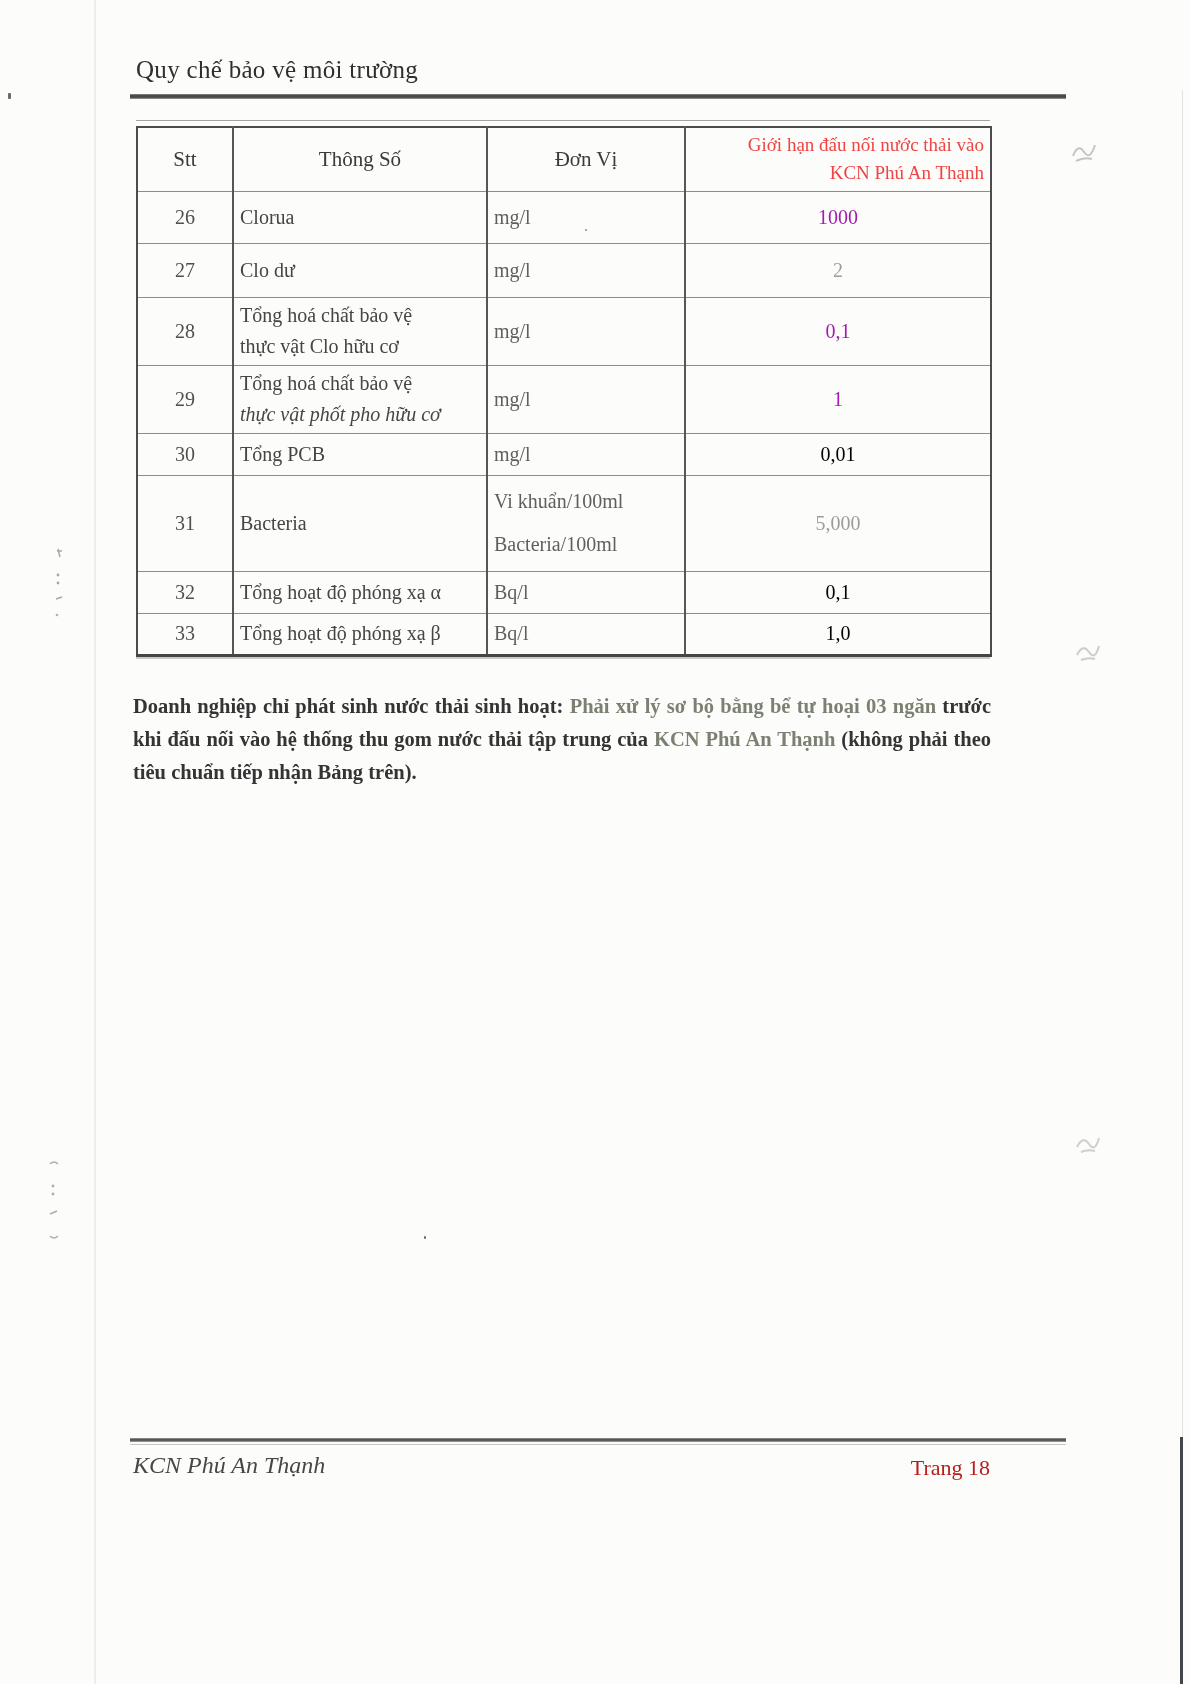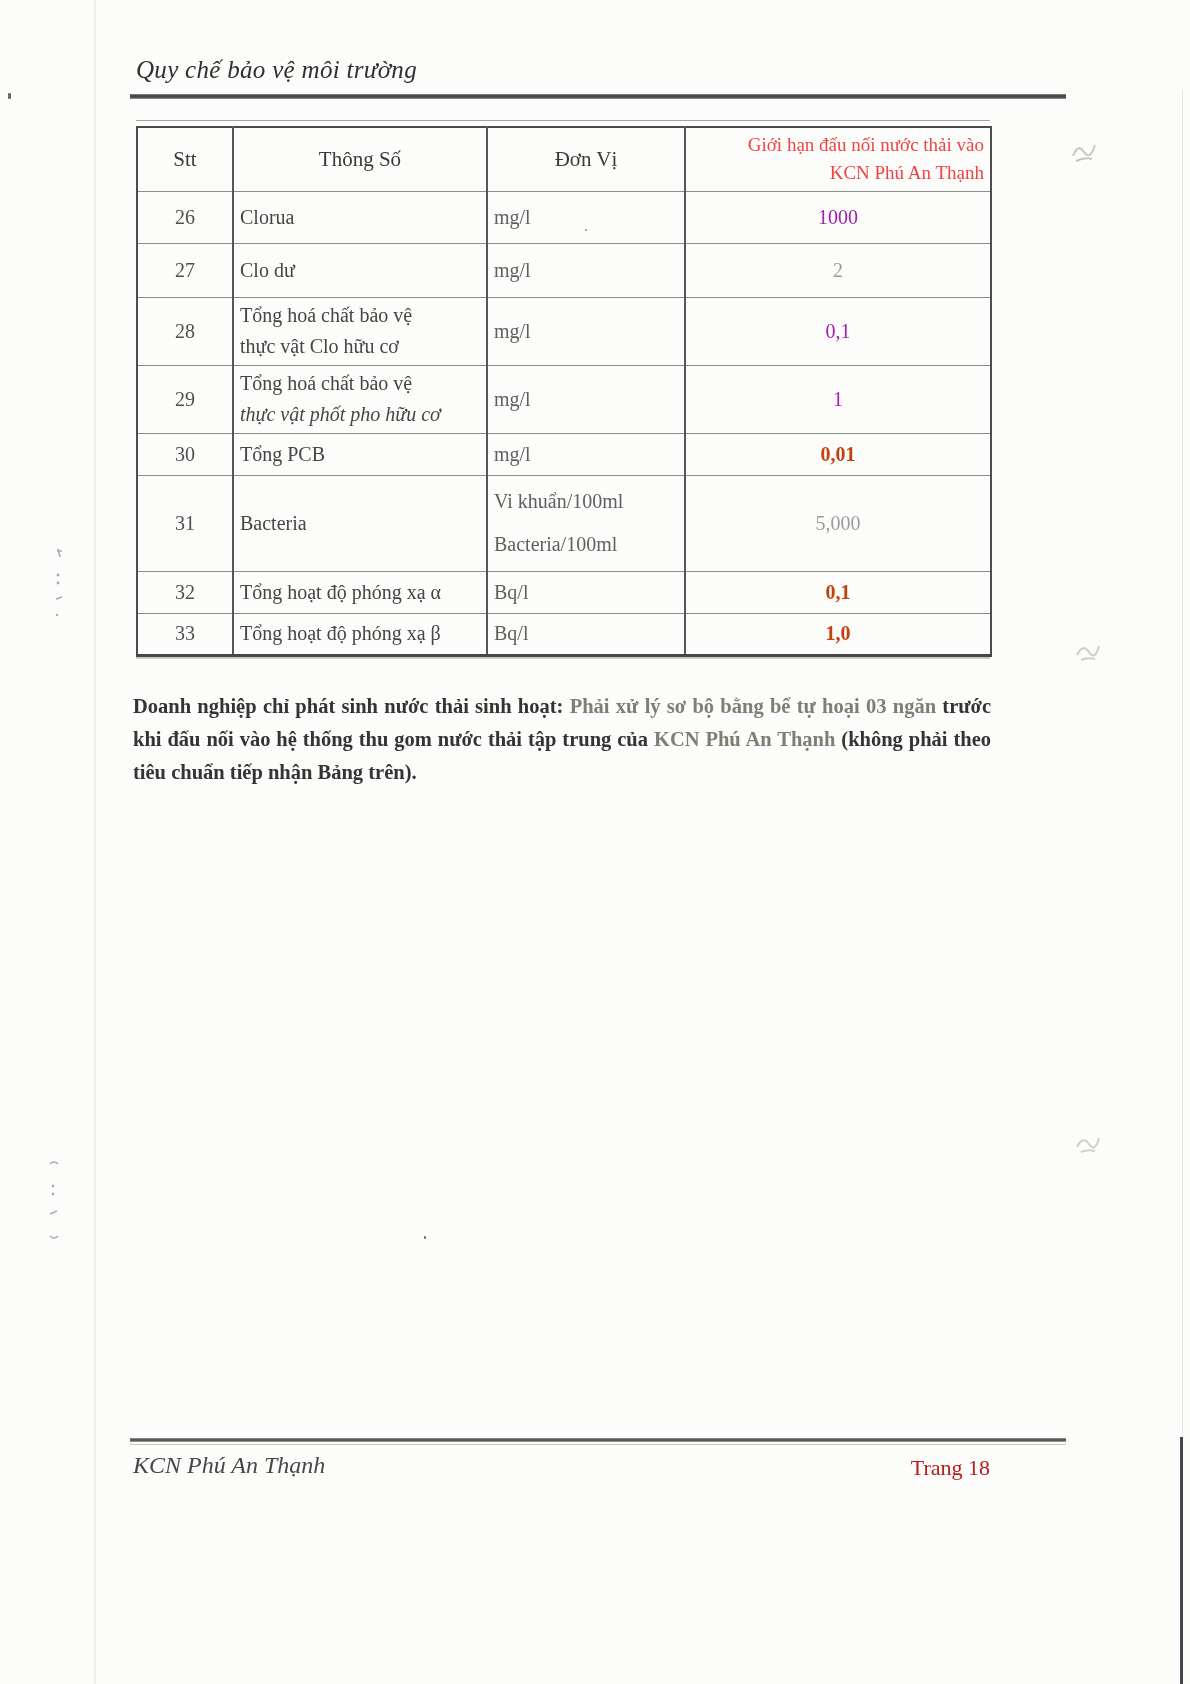--- a/index.html
+++ b/index.html
@@ -8,21 +8,21 @@
   .abs{position:absolute;}
 
   
   .scan-band-left{left:94px;top:0;width:2px;height:1684px;background:#ededeb;}
   .scan-vline-right-faint{left:1182px;top:90px;width:1px;height:1347px;background:#e4e4e2;}
   .scan-vline-right-dark{left:1180px;top:1437px;width:3px;height:247px;background:#43454c;}
   .dot{background:#6b6b6b;border-radius:1px;}
   .squiggle{opacity:.8;}
 
   
-  .doc-title{left:136px;top:56px;font-size:25px;font-style:italic;color:#2f2f2f;letter-spacing:.3px;}
+  .doc-title{left:136px;top:56px;font-size:25px;color:#2f2f2f;letter-spacing:.3px;}
   .title-rule{left:130px;top:94px;width:936px;height:5px;
       background:linear-gradient(180deg,#8f8f8f 0%,#3f3f3f 35%,#555 70%,#9b9b9b 100%);}
   .table-topline{left:136px;top:120px;width:854px;height:1px;background:#a3a3a1;}
 
   
   table.params{position:absolute;left:136px;top:126px;border-collapse:collapse;table-layout:fixed;
       width:854px;background:transparent;}
   table.params td,table.params th{border-left:2px solid #565656;border-top:1.5px solid #8d8d8b;
       padding:0 6px;vertical-align:middle;font-weight:normal;}
   table.params tr>*:first-child{border-left:2.5px solid #4c4c4c;}
@@ -31,21 +31,21 @@
 
   .th-row>*{border-top:2.5px solid #4c4c4c;}
   .h-cell{text-align:center;font-weight:bold;color:#3a3a3a;font-size:21px;}
   .h-limit{font-size:19px;line-height:1.5;color:#ef4444;font-weight:bold;text-align:right;}
 
   td.stt{text-align:center;color:#4f4f4f;font-size:20px;}
   td.param{text-align:left;padding-left:14px;color:#454545;font-size:20px;line-height:1.55;}
   td.unit{text-align:left;color:#5f5f5f;font-size:20px;}
   td.limit{text-align:center;font-size:20px;color:#a21caf;}
   td.limit.lim-light{color:#9c9c9c;}
-  td.limit.lim-dark{color:#c2410c;font-weight:bold;}
+  td.limit.lim-dark{color:#000000;}
   .ital{font-style:italic;}
   .unit-two{display:flex;flex-direction:column;justify-content:space-around;height:86px;padding:4px 0;}
 
   .row-h-hdr{height:64px;padding-left:16px;} .row-h-sm{height:52px;} .row-h-sm2{height:54px;}
   .row-h-md{height:68px;} .row-h-xs{height:42px;} .row-h-lg{height:96px;}
 
   .table-bottom-smear{left:136px;top:657px;width:854px;height:2px;background:#c9c9c7;}
 
   
   .note{left:133px;top:690px;width:858px;font-size:20.5px;font-weight:bold;line-height:1.6;

